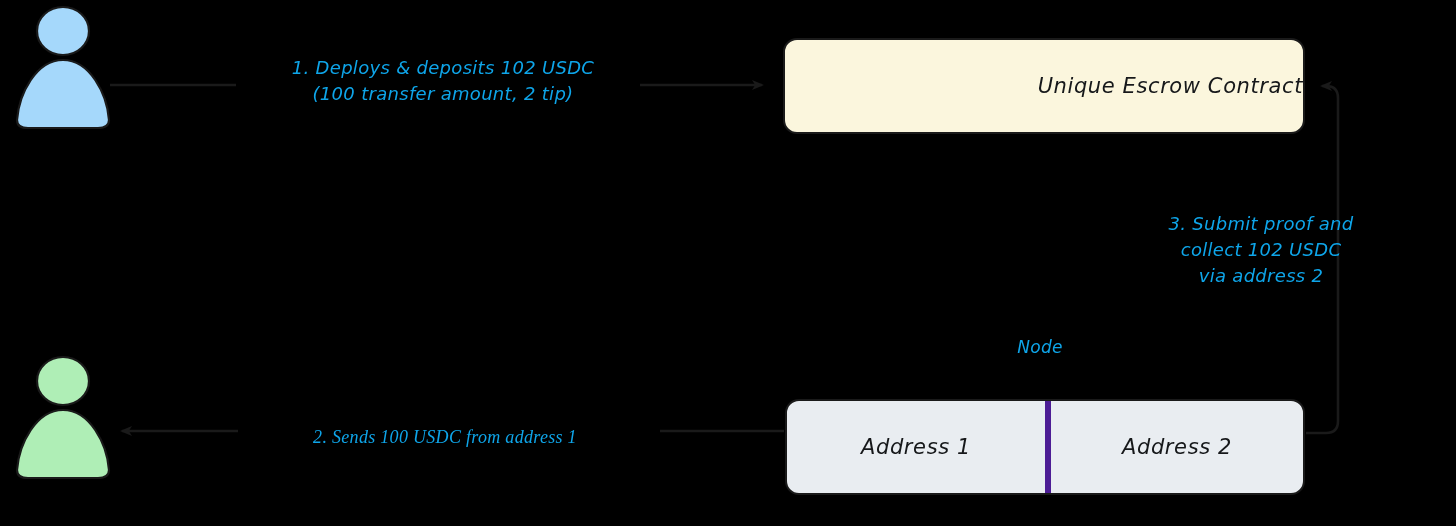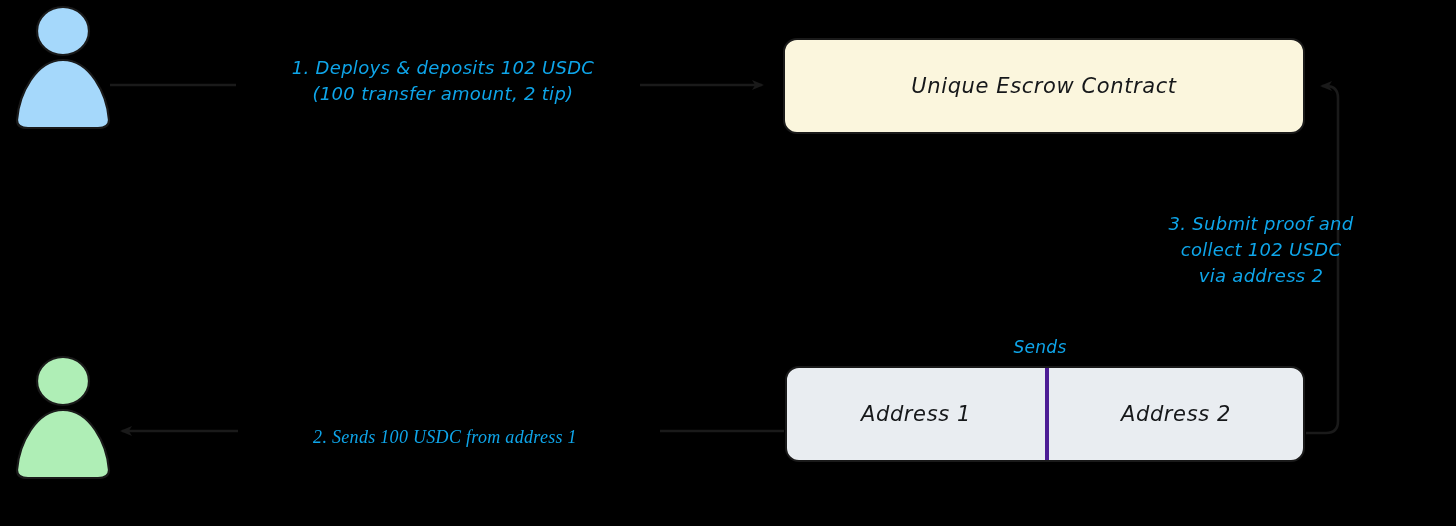--- a/index.html
+++ b/index.html
@@ -26,51 +26,51 @@
     width: 1456px;
     height: 526px;
   }
 
   
   .box {
     position: absolute;
     box-sizing: border-box;
     display: flex;
     align-items: center;
-    justify-content: center;
+    justify-content: flex-end;
     border: 2px solid #1a1a1a;
     border-radius: 14px;
   }
   .box-escrow {
     left: 783px;
     top: 38px;
     width: 522px;
     height: 96px;
     background: #FBF6DD;
     box-shadow: 0 3px 0 rgba(0,0,0,0.85);
   }
   .box-node {
     left: 785px;
-    top: 366px;
+    top: 399px;
     width: 520px;
     height: 96px;
     background: #E9EDF1;
     padding: 0;
     box-shadow: 0 3px 0 rgba(0,0,0,0.85);
   }
   .node-cell {
     flex: 1 1 50%;
     height: 100%;
     display: flex;
     align-items: center;
     justify-content: center;
     box-sizing: border-box;
   }
   .node-cell.right {
-    border-left: 4px solid #4c1d95;
+    border-left: 6px solid #4c1d95;
   }
 
   .box-label {
     font-family: "DejaVu Sans", sans-serif;
     font-size: 21px;
     color: #16181a;
     letter-spacing: 0.6px;
     font-style: italic;
     white-space: nowrap;
   }
@@ -149,21 +149,21 @@
     <svg width="110" height="140" viewBox="0 0 110 140">
       <ellipse cx="55" cy="29" rx="26" ry="24" fill="#AFEEB6" stroke="#1a1a1a" stroke-width="2.2"></ellipse>
       <path d="M55,58 C82,58 99,92 101,118 C101,124 97,126 90,126 L20,126 C13,126 9,124 9,118 C11,92 28,58 55,58 Z" fill="#AFEEB6" stroke="#1a1a1a" stroke-width="2.2"></path>
     </svg>
   </div>
 
   <div class="box box-escrow">
     <span class="box-label">Unique Escrow Contract</span>
   </div>
 
-  <div class="edge-label label-node">Sends</div>
+  <div class="edge-label label-node">Node</div>
 
   <div class="box box-node">
     <div class="node-cell left">
       <span class="box-label">Address 1</span>
     </div>
     <div class="node-cell right">
       <span class="box-label">Address 2</span>
     </div>
   </div>
 

